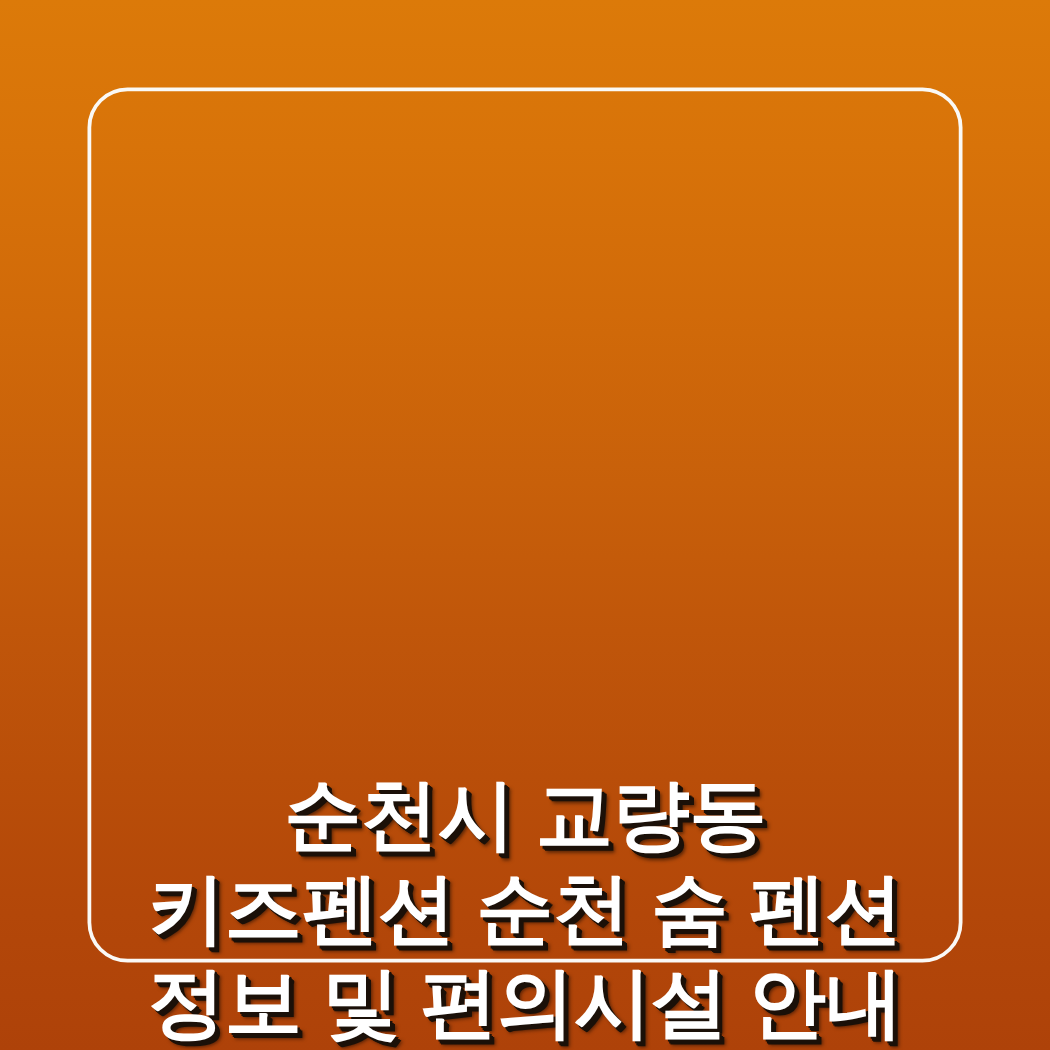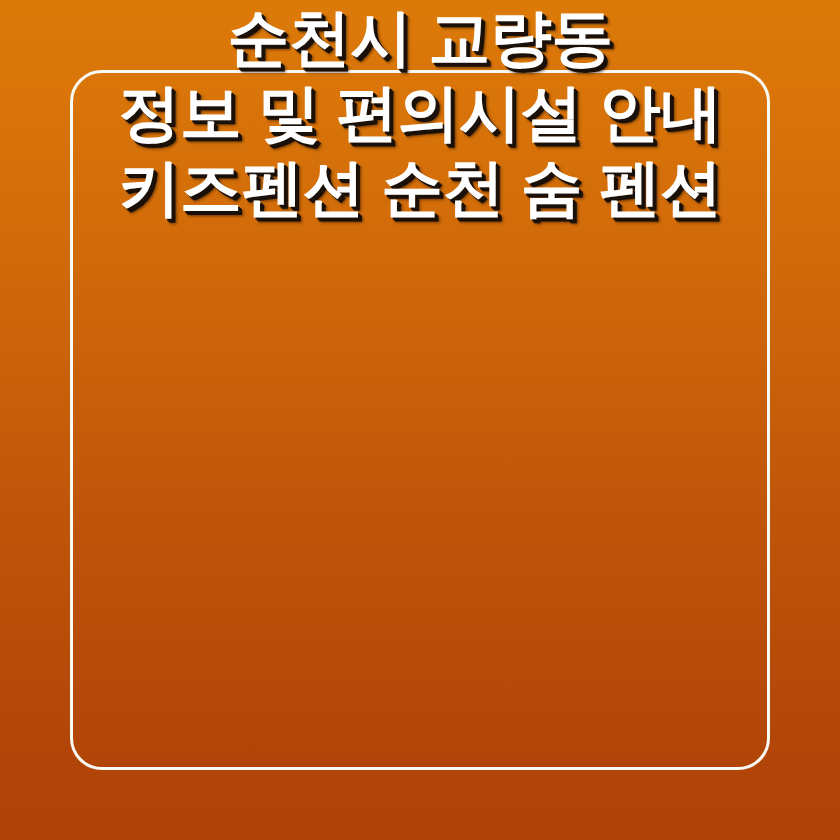--- a/index.html
+++ b/index.html
@@ -47,21 +47,21 @@
   
   #headline {
     position: absolute;
     left: 0;
     right: 0;
     top: 0;
     bottom: 0;
     display: flex;
     flex-direction: column;
     align-items: center;
-    justify-content: flex-start;
+    justify-content: flex-end;
     padding: 0 90px;
     box-sizing: border-box;
   }
 
   .title-line {
     display: block;
     width: 100%;
     text-align: center;
     color: #ffffff;
     font-size: 62px;
@@ -79,17 +79,17 @@
 </style>
 </head>
 <body>
 
 <div id="poster">
 
   <div id="frame"></div>
 
   <div id="headline">
     <span class="title-line">순천시 교량동</span>
+    <span class="title-line">키즈펜션 순천 숨 펜션</span>
     <span class="title-line">정보 및 편의시설 안내</span>
-    <span class="title-line">키즈펜션 순천 숨 펜션</span>
   </div>
 
 </div>
 
 </body></html>

